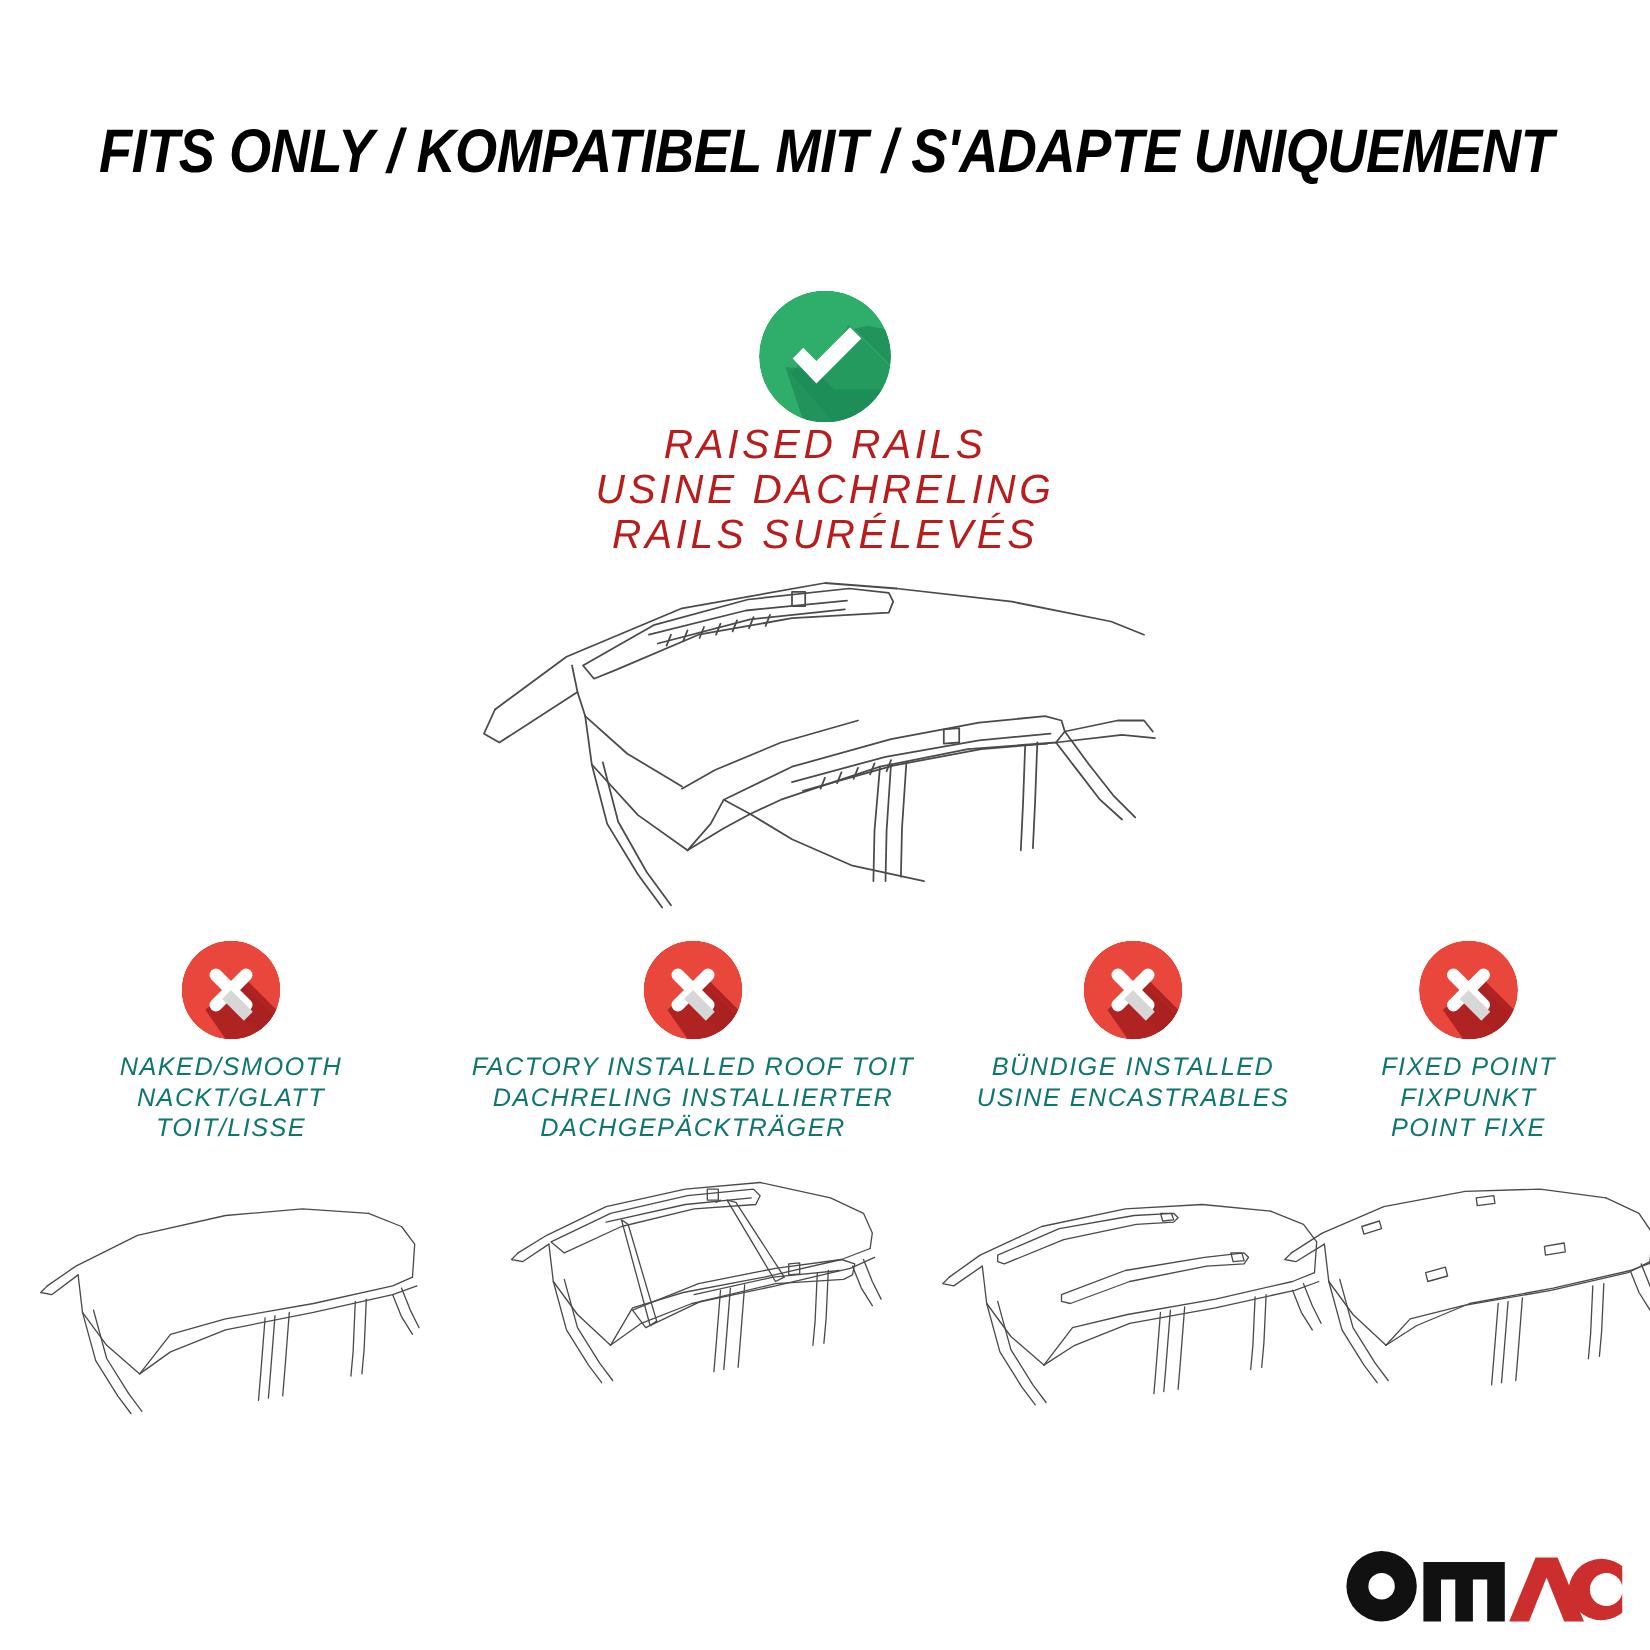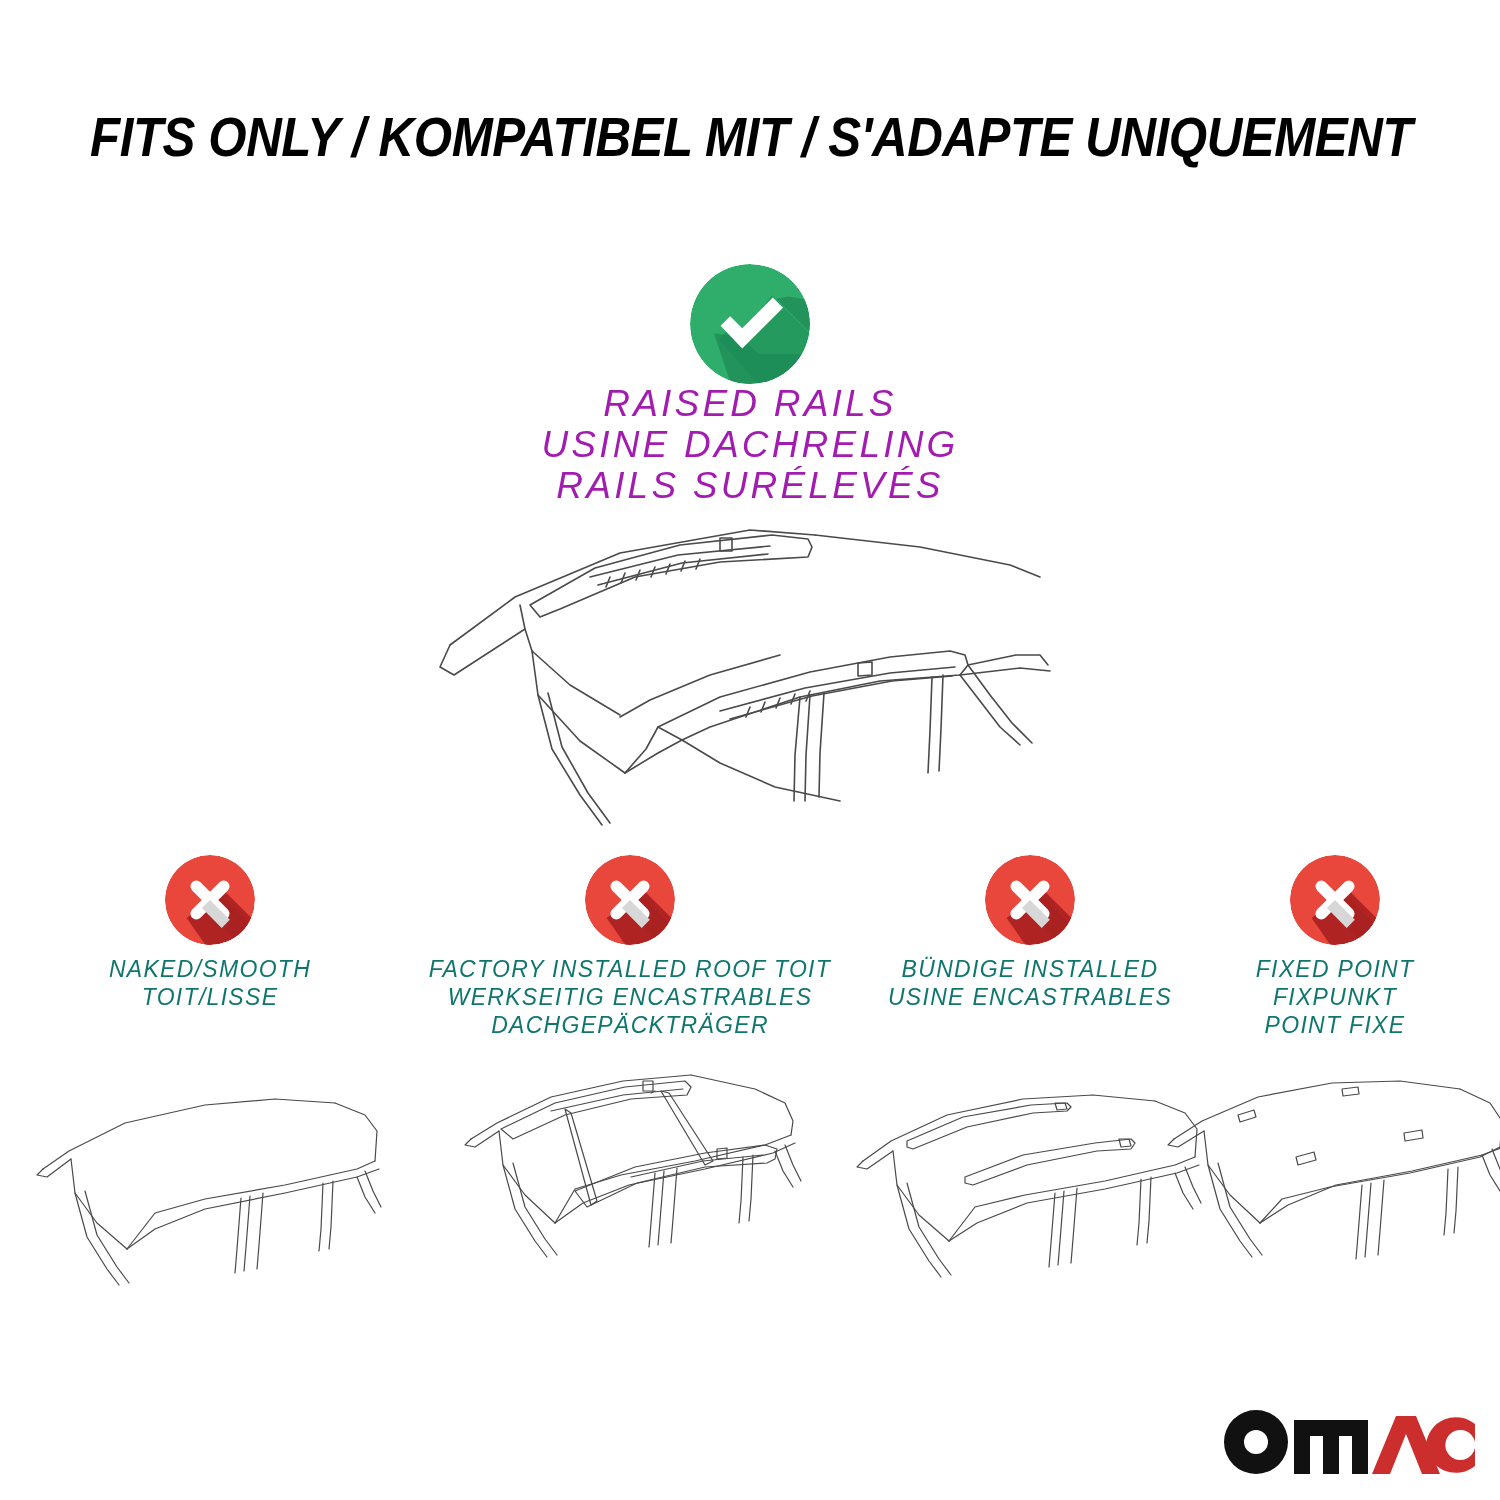--- a/index.html
+++ b/index.html
@@ -29,21 +29,21 @@
   
   .badge{position:absolute;border-radius:50%;overflow:hidden;}
   .badge svg{display:block;width:100%;height:100%;}
 
   
   .hero-check{left:690px;top:264px;width:120px;height:120px;}
 
   .hero-labels{
     position:absolute;top:383px;left:0;width:1500px;
     text-align:center;
-    color:#a21caf;
+    color:#b91c1c;
     font-size:37px;
     font-weight:400;
     letter-spacing:3.2px;
     line-height:41px;
   }
   .hero-labels div{white-space:nowrap;}
 
   .hero-art{position:absolute;left:420px;top:505px;width:660px;height:330px;}
   .hero-art svg{display:block;width:100%;height:100%;}
 
@@ -170,20 +170,21 @@
           <g fill="#ffffff">
             <rect x="22" y="43.5" width="56" height="13" rx="6.5" transform="rotate(45 50 50)"></rect>
             <rect x="22" y="43.5" width="56" height="13" rx="6.5" transform="rotate(-45 50 50)"></rect>
           </g>
           <path d="M50 50 L72 72 L63 81 L41 59 Z" fill="#d7d7d7"></path>
         </g>
       </svg>
     </div>
     <div class="caption">
       <div>NAKED/SMOOTH</div>
+      <div>NACKT/GLATT</div>
       <div>TOIT/LISSE</div>
     </div>
     <div class="art">
       <svg viewBox="0 0 350 240" fill="none" stroke="#4a4a4a" stroke-width="1.2" stroke-linecap="round" stroke-linejoin="round">
         <path d="M8 96 L34 78 L90 50 L170 32 L240 26 L300 30"></path>
         <path d="M8 96 L2 102 L12 104 L36 86"></path>
         <path d="M36 86 L40 120 L62 150 L92 176"></path>
         <path d="M300 30 L330 42 L342 58 L340 88"></path>
         <path d="M340 88 L322 96 L250 112 L170 126 L120 140 L92 176"></path>
         <path d="M92 176 L120 156 L170 136 L250 120 L322 104 L344 96"></path>
@@ -216,21 +217,21 @@
           <g fill="#ffffff">
             <rect x="22" y="43.5" width="56" height="13" rx="6.5" transform="rotate(45 50 50)"></rect>
             <rect x="22" y="43.5" width="56" height="13" rx="6.5" transform="rotate(-45 50 50)"></rect>
           </g>
           <path d="M50 50 L72 72 L63 81 L41 59 Z" fill="#d7d7d7"></path>
         </g>
       </svg>
     </div>
     <div class="caption">
       <div>FACTORY INSTALLED ROOF TOIT</div>
-      <div>WERKSEITIG ENCASTRABLES</div>
+      <div>DACHRELING INSTALLIERTER</div>
       <div>DACHGEPÄCKTRÄGER</div>
     </div>
     <div class="art">
       <svg viewBox="0 0 350 240" fill="none" stroke="#4a4a4a" stroke-width="1.2" stroke-linecap="round" stroke-linejoin="round">
         <path d="M16 66 L42 50 L96 24 L168 8 L236 2"></path>
         <path d="M16 66 L10 72 L20 74 L44 58"></path>
         <path d="M44 58 L48 92 L70 122 L100 150"></path>
         <path d="M236 2 L300 16 L330 30 L338 48 L336 62"></path>
         <path d="M336 62 L310 72 L240 88 L166 102 L120 116 L100 150"></path>
         <path d="M100 150 L128 130 L174 112 L250 96 L318 80 L340 70"></path>

